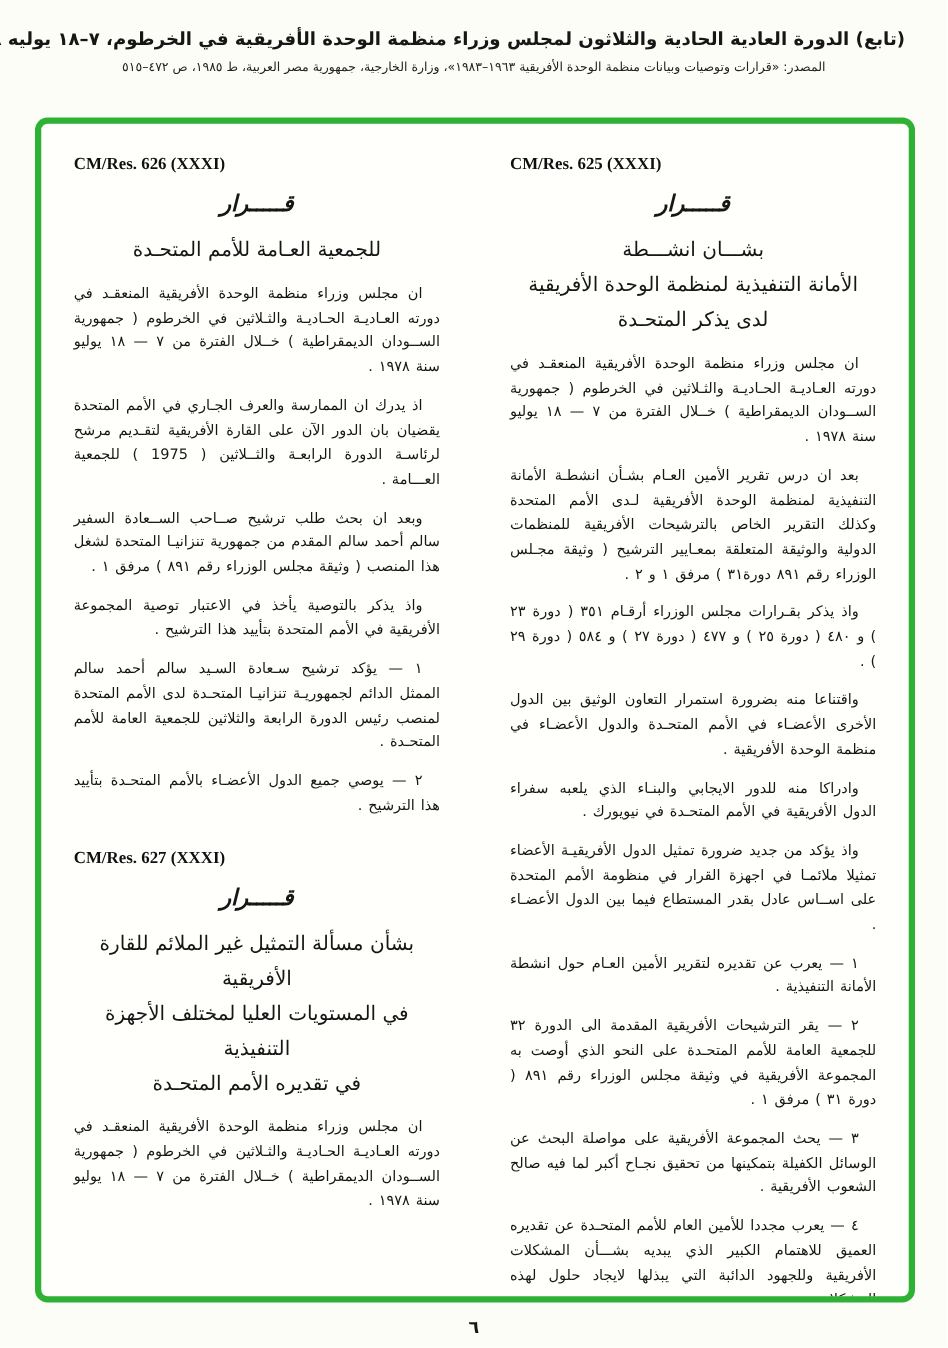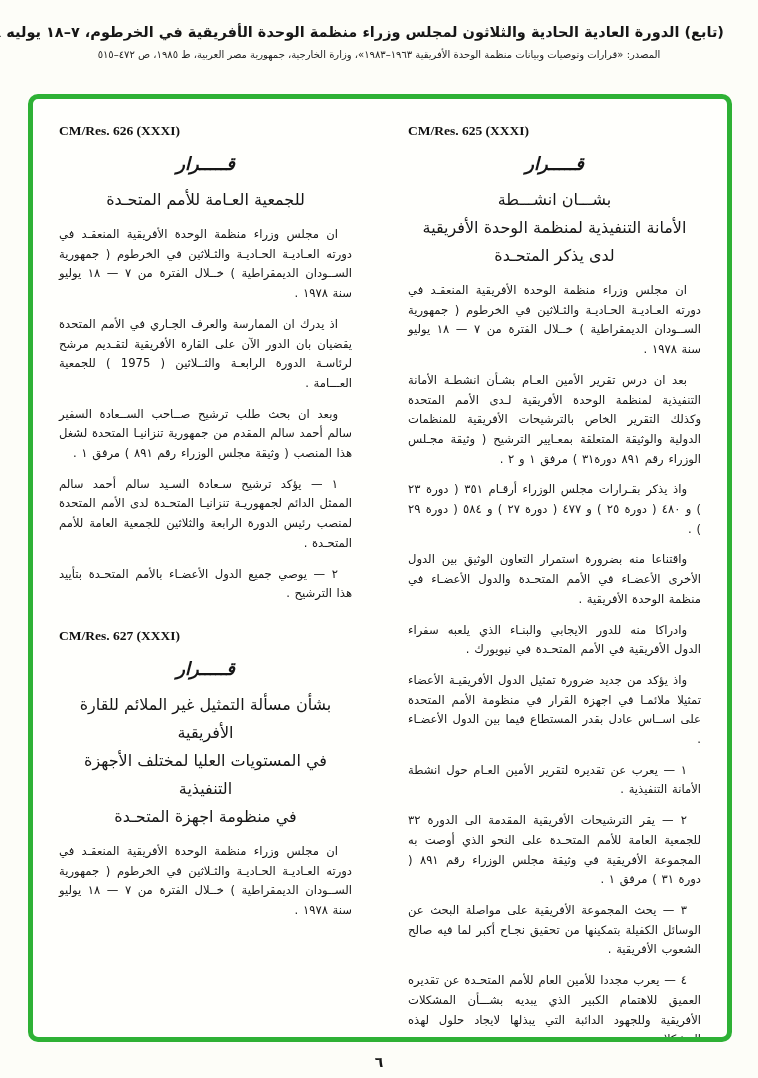--- a/index.html
+++ b/index.html
@@ -114,27 +114,28 @@
           <p class="para">٣ — يحث المجموعة الأفريقية على مواصلة البحث عن الوسائل الكفيلة بتمكينها من تحقيق نجـاح أكبر لما فيه صالح الشعوب الأفريقية .</p>
           <p class="para">٤ — يعرب مجددا للأمين العام للأمم المتحـدة عن تقديره العميق للاهتمام الكبير الذي يبديه بشـــأن المشكلات الأفريقية وللجهود الدائبة التي يبذلها لايجاد حلول لهذه المشكلات .</p>
         </section>
       <section class="col" id="col-left">
           <div class="res-line">CM/Res. 626 (XXXI)</div>
           <div class="res-title">قـــــرار</div>
           <div class="res-subtitle">للجمعية العـامة للأمم المتحـدة</div>
           <p class="para">ان مجلس وزراء منظمة الوحدة الأفريقية المنعقـد في دورته العـاديـة الحـاديـة والثـلاثين في الخرطوم ( جمهورية الســودان الديمقراطية ) خــلال الفترة من ٧ — ١٨ يوليو سنة ١٩٧٨ .</p>
           <p class="para">اذ يدرك ان الممارسة والعرف الجـاري في الأمم المتحدة يقضيان بان الدور الآن على القارة الأفريقية لتقـديم مرشح لرئاسـة الدورة الرابعـة والثــلاثين ( 1975 ) للجمعية العـــامة .</p>
           <p class="para">وبعد ان بحث طلب ترشيح صــاحب الســعادة السفير سالم أحمد سالم المقدم من جمهورية تنزانيـا المتحدة لشغل هذا المنصب ( وثيقة مجلس الوزراء رقم ٨٩١ ) مرفق ١ .</p>
+          <p class="para">واذ يذكر بالتوصية يأخذ في الاعتبار توصية المجموعة الأفريقية في الأمم المتحدة بتأييد هذا الترشيح .</p>
           <p class="para">١ — يؤكد ترشيح سـعادة السـيد سالم أحمد سالم الممثل الدائم لجمهوريـة تنزانيـا المتحـدة لدى الأمم المتحدة لمنصب رئيس الدورة الرابعة والثلاثين للجمعية العامة للأمم المتحـدة .</p>
           <p class="para">٢ — يوصي جميع الدول الأعضـاء بالأمم المتحـدة بتأييد هذا الترشيح .</p>
           <div class="res-line">CM/Res. 627 (XXXI)</div>
           <div class="res-title">قـــــرار</div>
           <div class="res-subtitle">بشأن مسألة التمثيل غير الملائم للقارة الأفريقية</div>
           <div class="res-subtitle">في المستويات العليا لمختلف الأجهزة التنفيذية</div>
-          <div class="res-subtitle">في منظومة اجهزة المتحـدة</div>
+          <div class="res-subtitle">في تقديره الأمم المتحـدة</div>
           <p class="para">ان مجلس وزراء منظمة الوحدة الأفريقية المنعقـد في دورته العـاديـة الحـاديـة والثـلاثين في الخرطوم ( جمهورية الســودان الديمقراطية ) خــلال الفترة من ٧ — ١٨ يوليو سنة ١٩٧٨ .</p>
         </section>
     </div>
   </div>
 
   <div class="page-number">٦</div>
 
 </div>
 
 </body></html>

